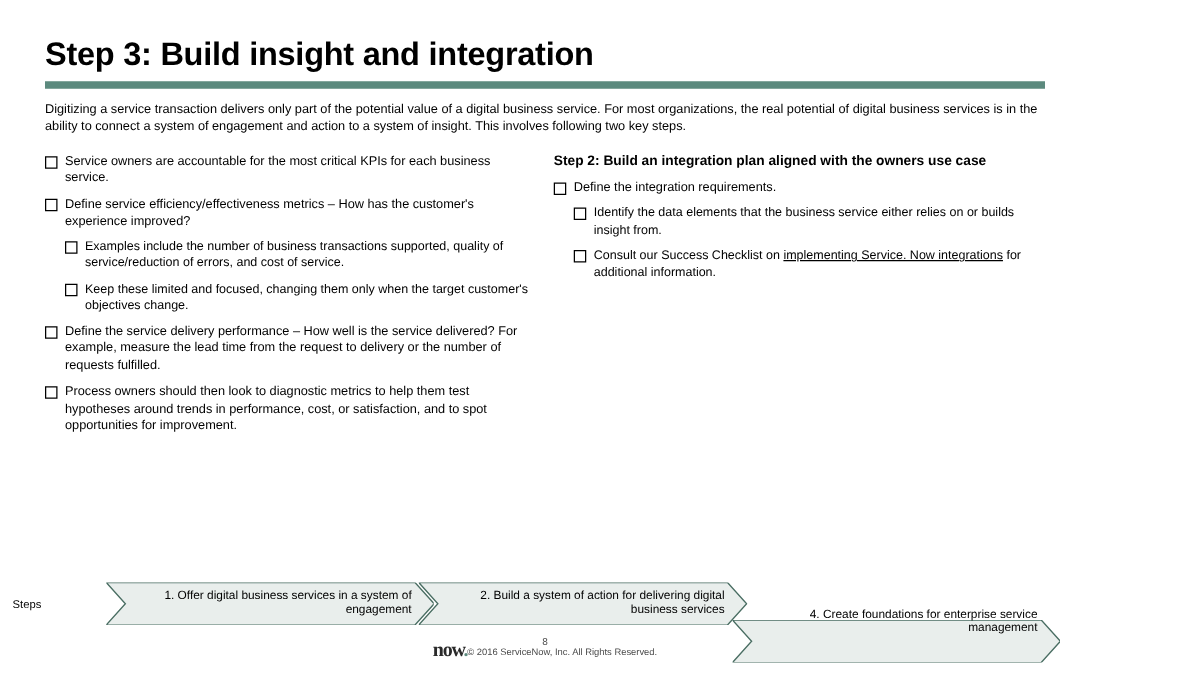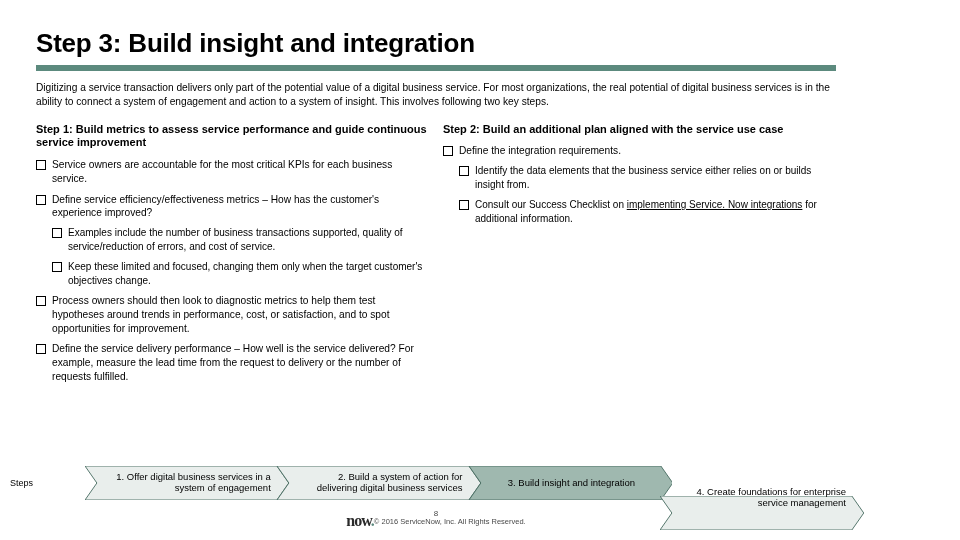--- a/index.html
+++ b/index.html
@@ -10,21 +10,21 @@
   .cols { display: flex; gap: 14px; }
   .col { flex: 1; min-width: 0; }
   .step-head { font-size: 11px; font-weight: 700; margin-bottom: 8px; line-height: 1.25; }
   ul.chk { list-style: none; padding-left: 0; }
   ul.chk > li { position: relative; padding-left: 16px; font-size: 10.2px; line-height: 1.35; margin-bottom: 7px; }
   ul.chk > li::before { content: ""; position: absolute; left: 0; top: 2px; width: 8px; height: 8px; border: 1px solid #000; }
   ul.chk ul.chk { margin-top: 6px; }
   ul.chk ul.chk > li { font-size: 10px; padding-left: 16px; }
   .underline { text-decoration: underline; }
   
-  .steps-bar { position: absolute; left: 8px; right: 8px; bottom: 40px; height: 34px; display: flex; align-items: stretch; gap: 46px; }
+  .steps-bar { position: absolute; left: 8px; right: 24px; bottom: 40px; height: 34px; display: flex; align-items: stretch; gap: 46px; }
   .steps-label { font-size: 9px; display: flex; align-items: center; padding: 0 6px 0 2px; color: #000; }
   .chev-wrap { flex: 1; display: flex; }
   .chev { position: relative; flex: 1; margin-right: -12px; }
   .chev svg { width: 100%; height: 34px; display: block; }
   .chev-text { position: absolute; inset: 0; display: flex; align-items: center; justify-content: center; text-align: right; font-size: 9.5px; padding: 0 18px 0 20px; line-height: 1.15; }
   .chev.active .chev-text { color: #000; }
   .chev .chev-text { color: #000; }
   
   .footer { position: absolute; left: 36px; right: 36px; bottom: 8px; height: 22px; display: flex; align-items: center; justify-content: center; }
   .logo { font-family: Georgia, 'Times New Roman', serif; font-weight: 700; font-size: 16px; letter-spacing: -1px; color: #2a2a2a; }
@@ -37,37 +37,36 @@
 
 <div class="slide">
 
   <h1 class="title">Step 3: Build insight and integration</h1>
 
   <p class="intro">Digitizing a service transaction delivers only part of the potential value of a digital business service. For most organizations, the real potential of digital business services is in the ability to connect a system of engagement and action to a system of insight. This involves following two key steps.</p>
 
   <div class="cols">
 
     <div class="col">
-      <div class="step-head">Step 1: Build metrics to assess service performance and guide continuous service improvement</div>
       <ul class="chk">
         <li><span>Service owners are accountable for the most critical KPIs for each business service.</span></li>
         <li>
           <span>Define service efficiency/effectiveness metrics – How has the customer's experience improved?</span>
           <ul class="chk">
             <li><span>Examples include the number of business transactions supported, quality of service/reduction of errors, and cost of service.</span></li>
             <li><span>Keep these limited and focused, changing them only when the target customer's objectives change.</span></li>
           </ul>
         </li>
+        <li><span>Define the service delivery performance – How well is the service delivered? For example, measure the lead time from the request to delivery or the number of requests fulfilled.</span></li>
         <li><span>Process owners should then look to diagnostic metrics to help them test hypotheses around trends in performance, cost, or satisfaction, and to spot opportunities for improvement.</span></li>
-        <li><span>Define the service delivery performance – How well is the service delivered? For example, measure the lead time from the request to delivery or the number of requests fulfilled.</span></li>
       </ul>
     </div>
 
     <div class="col">
-      <div class="step-head">Step 2: Build an additional plan aligned with the service use case</div>
+      <div class="step-head">Step 2: Build an integration plan aligned with the owners use case</div>
       <ul class="chk">
         <li>
           <span>Define the integration requirements.</span>
           <ul class="chk">
             <li><span>Identify the data elements that the business service either relies on or builds insight from.</span></li>
             <li>
               <span>Consult our Success Checklist on </span><span class="underline">implementing Service. Now integrations</span><span> for additional information.</span>
             </li>
           </ul>
         </li>
@@ -84,26 +83,20 @@
             <polygon points="0,0 226,0 240,17 226,34 0,34 14,17" fill="#e9eeec" stroke="#4a6e63" stroke-width="1"></polygon>
           </svg>
         <div class="chev-text">1. Offer digital business services in a system of engagement</div>
       </div>
       <div class="chev">
         <svg viewBox="0 0 240 34" preserveAspectRatio="none">
             <polygon points="0,0 226,0 240,17 226,34 0,34 14,17" fill="#e9eeec" stroke="#4a6e63" stroke-width="1"></polygon>
           </svg>
         <div class="chev-text">2. Build a system of action for delivering digital business services</div>
       </div>
-      <div class="chev active">
-        <svg viewBox="0 0 240 34" preserveAspectRatio="none">
-            <polygon points="0,0 226,0 240,17 226,34 0,34 14,17" fill="#9fb8af" stroke="#4a6e63" stroke-width="1"></polygon>
-          </svg>
-        <div class="chev-text">3. Build insight and integration</div>
-      </div>
       <div class="chev" style="margin-right:0;margin-top:30px;">
         <svg viewBox="0 0 240 34" preserveAspectRatio="none">
             <polygon points="0,0 226,0 240,17 226,34 0,34 14,17" fill="#e9eeec" stroke="#4a6e63" stroke-width="1"></polygon>
           </svg>
         <div class="chev-text">4. Create foundations for enterprise service management</div>
       </div>
     </div>
   </div>
 
   <div class="page-num">8</div>

